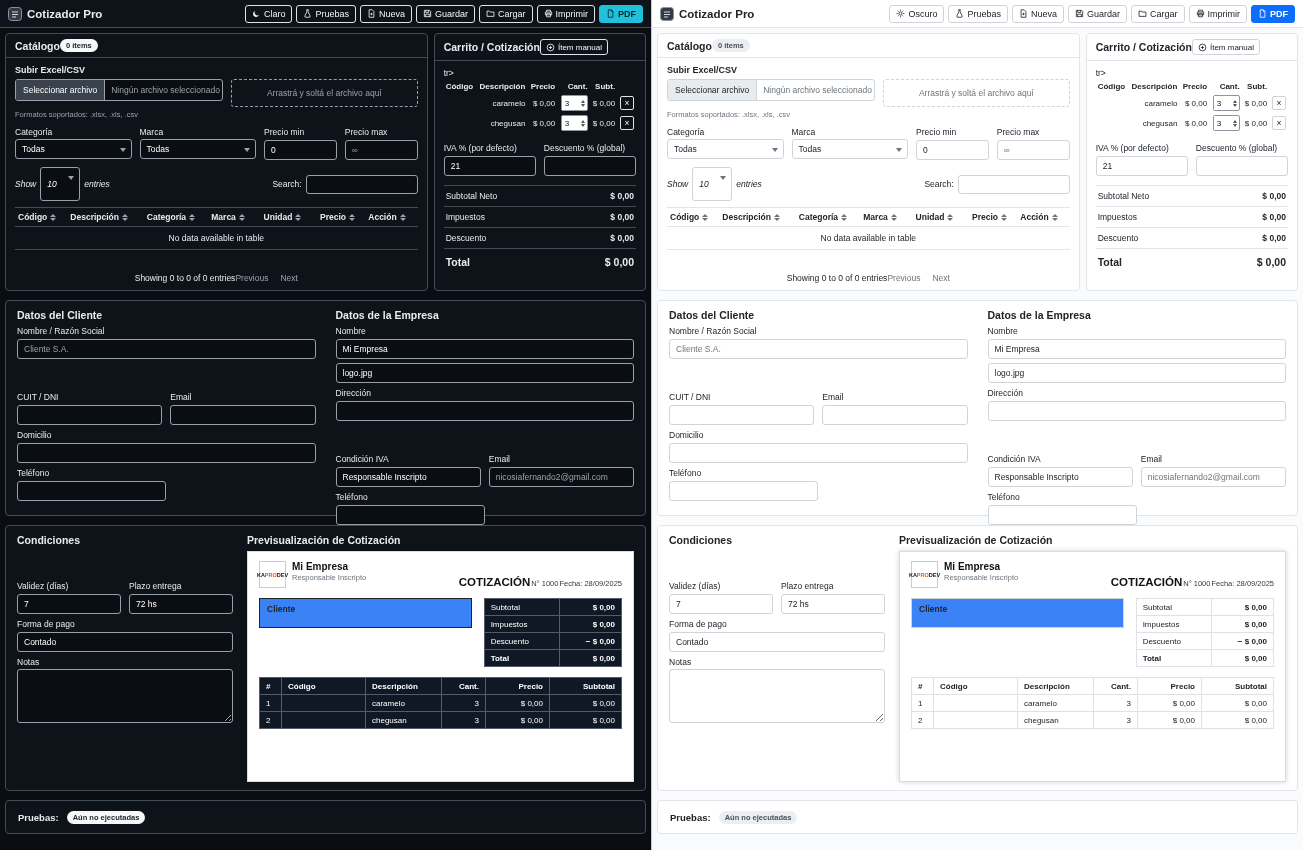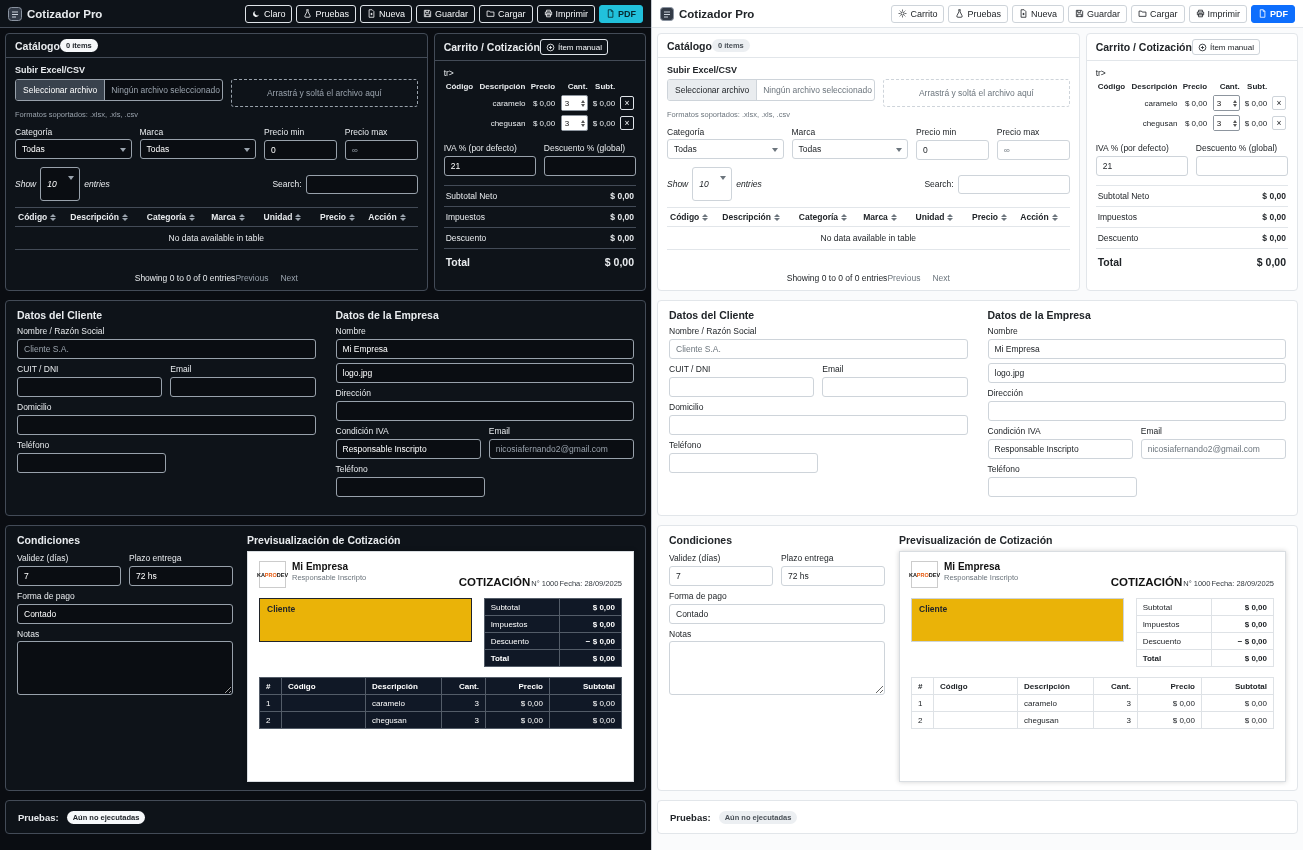--- a/index.html
+++ b/index.html
@@ -107,39 +107,39 @@
   .summary{ margin-top:9px; border-top:1px solid var(--border); }
   .sum-row{ display:flex; justify-content:space-between; align-items:center; padding:5px 2px; border-bottom:1px solid var(--border); font-size:8.5px; }
   .sum-row b{ font-weight:bold; }
   .sum-row.total{ border-bottom:none; font-size:10.5px; font-weight:bold; padding-top:7px; }
 
   .section-card.row2{ display:flex; gap:20px; padding:8px 11px; height:216px; flex:0 0 auto; }
   .section-card.row3{ display:flex; gap:14px; padding:8px 11px; height:266px; flex:0 0 auto; }
   .col{ flex:1; min-width:0; }
   h3{ font-size:10.5px; font-weight:bold; margin-bottom:2px; }
   .grid2{ display:flex; gap:8px; }
-  .grid2 > div{ flex:1; min-width:0; }
+  .grid2 > div{ flex:1; min-width:0;margin-top:28px; }
   .half{ width:50%; }
 
   .cond-col{ width:216px; flex:0 0 auto; }
   .notas{ width:100%; height:54px; border:1px solid var(--input-border); border-radius:3px; background:var(--input-bg); color:var(--input-text); font-size:8.5px; font-family:inherit; resize:both; outline:none; padding:4px 6px; }
   .prev-col{ flex:1; min-width:0; display:flex; flex-direction:column; }
 
   .preview{ background:#fff; color:#212529; border:1px solid #d9dde1; margin-top:3px; flex:1; padding:9px 11px; box-shadow:0 0 5px rgba(0,0,0,.18); overflow:hidden; }
   .pv-head{ display:flex; justify-content:space-between; }
   .pv-left{ display:flex; gap:6px; }
   .pv-logo{ width:27px; height:27px; border:1px solid #ccc; background:#fff; display:flex; align-items:center; justify-content:center; font-size:5.5px; font-weight:bold; color:#111; flex:0 0 auto; }
   .pv-logo .or{ color:#e8590c; }
   .pv-co{ display:flex; flex-direction:column; gap:1px; }
   .pv-co b{ font-size:10px; color:#111; }
   .pv-co i{ font-style:normal; font-size:7.5px; color:#6c757d; }
   .pv-right{ display:flex; align-items:flex-end; gap:1px; font-size:7.5px; color:#343a40; }
   .pv-title{ font-size:11.5px; font-weight:bold; color:#111; }
   .pv-mid{ display:flex; justify-content:space-between; gap:12px; margin-top:10px; }
-  .pv-client{ width:60%; height:44px; border:1.5px solid var(--client-border); background:#eab308; padding:5px 7px; font-size:8.5px; font-weight:bold; color:#212529; }
+  .pv-client{ width:60%; height:30px; border:1.5px solid var(--client-border); background:#3b82f6; padding:5px 7px; font-size:8.5px; font-weight:bold; color:#212529; }
   .pv-sum{ width:142px; font-size:8px; align-self:flex-start; }
   .pv-sum td{ border:1px solid var(--pv-cell-border); background:var(--pv-cell-bg); color:var(--pv-cell-text); padding:3.5px 6px; }
   .pv-sum td.r{ text-align:right; font-weight:bold; }
   .pv-sum tr.total td{ font-weight:bold; }
   .pv-items{ width:100%; font-size:8px; margin-top:10px; }
   .pv-items th,.pv-items td{ border:1px solid var(--pv-cell-border); background:var(--pv-cell-bg); color:var(--pv-cell-text); padding:3.5px 6px; text-align:left; }
   .pv-items th{ font-weight:bold; }
   .pv-items .r{ text-align:right; }
   .pv-items .w-num{ width:22px; } .pv-items .w-cod{ width:84px; } .pv-items .w-cant{ width:44px; } .pv-items .w-pre{ width:64px; } .pv-items .w-sub{ width:72px; }
 
@@ -574,21 +574,21 @@
       <span class="title">Cotizador Pro</span>
     </div>
     <div class="actions">
       <button class="btn">
 
         <svg class="ic only-light" viewBox="0 0 12 12">
               <circle cx="6" cy="6" r="2.1" fill="none" stroke="currentColor"></circle>
               <path d="M6 .8v1.6M6 9.6v1.6M.8 6h1.6M9.6 6h1.6M2.3 2.3l1.1 1.1M8.6 8.6l1.1 1.1M9.7 2.3L8.6 3.4M3.4 8.6L2.3 9.7" stroke="currentColor" fill="none"></path>
             </svg>
 
-        <span class="only-light">Carrito</span>
+        <span class="only-light">Oscuro</span>
       </button>
       <button class="btn">
         <svg class="ic" viewBox="0 0 12 12">
               <path d="M4.6 1h2.8M5.2 1v2.8L2.6 8.9a1.5 1.5 0 0 0 1.3 2.1h4.2a1.5 1.5 0 0 0 1.3-2.1L6.8 3.8V1" fill="none" stroke="currentColor"></path>
             </svg>
         <span>Pruebas</span>
       </button>
       <button class="btn">
         <svg class="ic" viewBox="0 0 12 12">
               <path d="M2.8 1h4l2.4 2.4V11H2.8z" fill="none" stroke="currentColor"></path>

